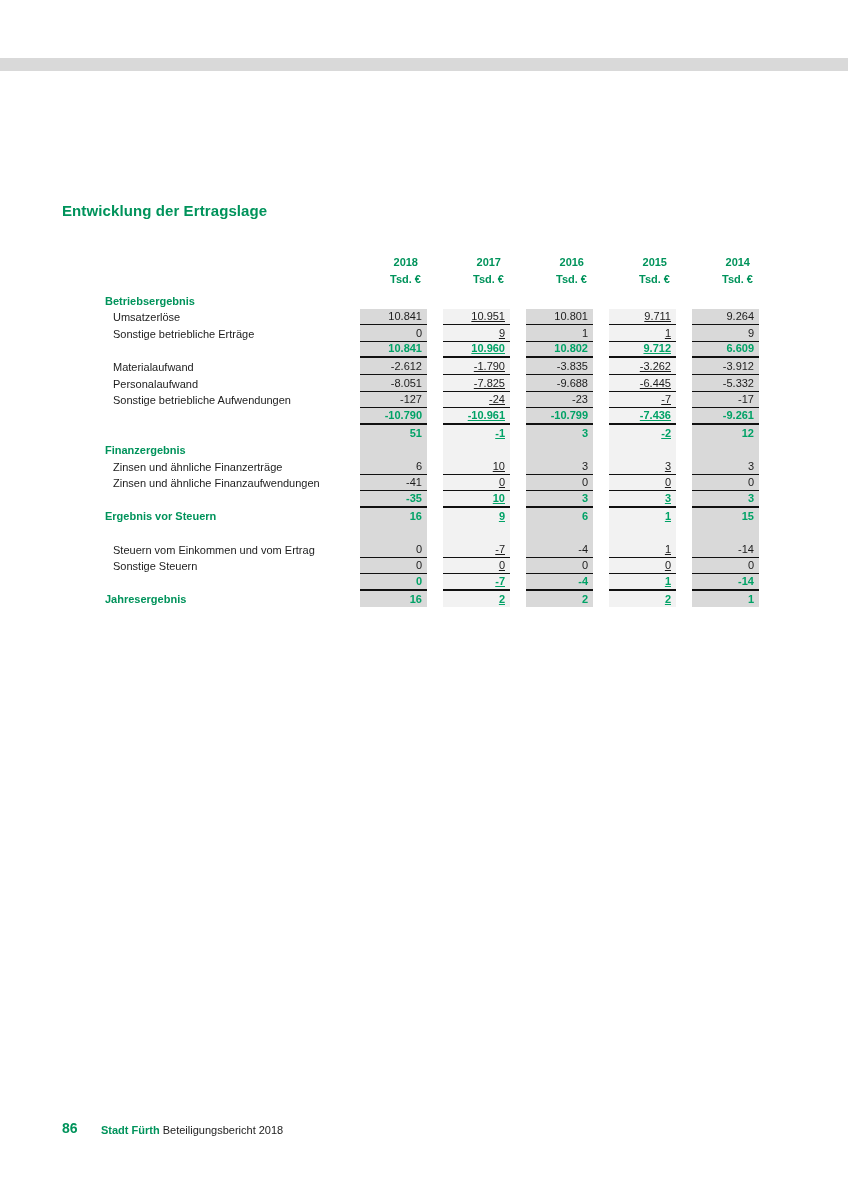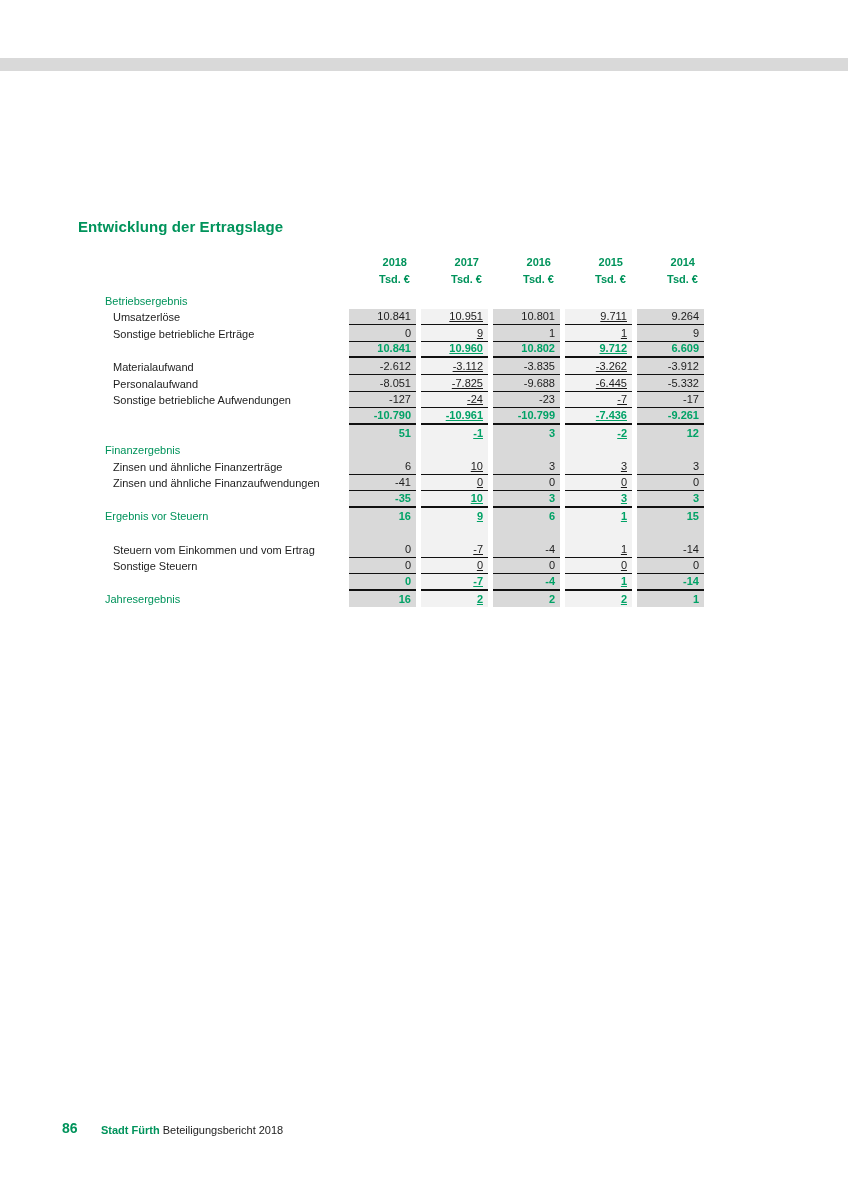--- a/index.html
+++ b/index.html
@@ -24,36 +24,36 @@
     width: 848px;
     height: 13px;
     background: #d9d9d9;
   }
 
   
   .page-title {
     position: absolute;
     left: 62px;
     top: 202px;
-    margin: 16px;
+    margin: 0;
     font-size: 15px;
     font-weight: 700;
     color: #00935b;
     letter-spacing: 0.1px;
   }
 
   
   .financial-table {
     position: absolute;
     left: 105px;
     top: 253px;
     width: 644px;
     display: grid;
     grid-template-columns: 239px 67px 67px 67px 67px 67px;
-    column-gap: 5px;
+    column-gap: 16px;
     font-size: 11px;
   }
   .cell {
     height: 16.6px;
     display: flex;
     align-items: flex-end;
     box-sizing: border-box;
     padding-bottom: 2px;
     white-space: nowrap;
     overflow: visible;
@@ -62,21 +62,21 @@
     justify-content: flex-end;
     padding-right: 5px;
   }
   .label-cell {
     justify-content: flex-start;
     padding-left: 8px;
   }
   .label-cell.t-section,
   .label-cell.t-section-result {
     padding-left: 0;
-    font-weight: 400;
+    font-weight: 700;
     color: #00935b;
   }
   .r-years, .r-unit {
     height: 17px;
     font-weight: 700;
     color: #00935b;
   }
   .r-years.num { padding-right: 9px; }
   .r-unit.num  { padding-right: 6px; }
   .r-gap {
@@ -165,21 +165,21 @@
     <div class="cell num t-item col-light">1</div>
     <div class="cell num t-item col-dark">9</div>
     <div class="cell label-cell t-subtotal"></div>
     <div class="cell num t-subtotal col-dark">10.841</div>
     <div class="cell num t-subtotal col-light">10.960</div>
     <div class="cell num t-subtotal col-dark">10.802</div>
     <div class="cell num t-subtotal col-light">9.712</div>
     <div class="cell num t-subtotal col-dark">6.609</div>
     <div class="cell label-cell t-item">Materialaufwand</div>
     <div class="cell num t-item col-dark">-2.612</div>
-    <div class="cell num t-item col-light">-3.112</div>
+    <div class="cell num t-item col-light">-1.790</div>
     <div class="cell num t-item col-dark">-3.835</div>
     <div class="cell num t-item col-light">-3.262</div>
     <div class="cell num t-item col-dark">-3.912</div>
     <div class="cell label-cell t-item">Personalaufwand</div>
     <div class="cell num t-item col-dark">-8.051</div>
     <div class="cell num t-item col-light">-7.825</div>
     <div class="cell num t-item col-dark">-9.688</div>
     <div class="cell num t-item col-light">-6.445</div>
     <div class="cell num t-item col-dark">-5.332</div>
     <div class="cell label-cell t-item">Sonstige betriebliche Aufwendungen</div>

